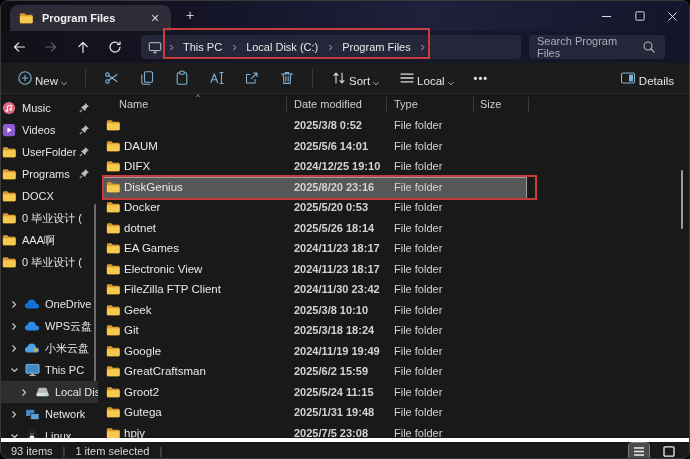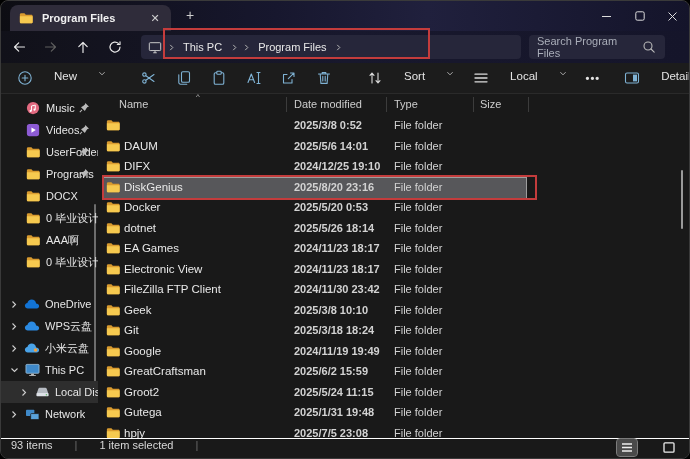--- a/index.html
+++ b/index.html
@@ -31,32 +31,32 @@
     border-radius:4px; display:flex; align-items:center; padding:0 6px; gap:2px; }
   .crumb { color:#e8e8e8; font-size:11px; padding:2px 6px; white-space:nowrap; }
   .crumb-chev { width:12px; display:flex; justify-content:center; }
   .searchfield { position:absolute; left:528px; top:4px; width:136px; height:24px; background:#26263a;
     border-radius:4px; display:flex; align-items:center; padding:0 8px; }
   .searchfield .ph { flex:1; color:#a9adb8; font-size:11px; }
 
   
   .toolbar { height:31px; background:#1c1c1c; border-bottom:1px solid #2a2a2a;
     display:flex; align-items:center; padding:0 8px; gap:4px; }
-  .tbtn { display:flex; align-items:flex-start; gap:21px; padding:4px 7px; border-radius:4px; color:#e4e4e4; }
+  .tbtn { display:flex; align-items:flex-end; gap:2px; padding:4px 7px; border-radius:4px; color:#e4e4e4; }
   .tbtn .lbl { font-size:11.5px; }
   .tico { width:17px; height:17px; display:flex; align-items:center; justify-content:center; }
   .tsep { width:1px; height:18px; background:#3a3a3a; margin:0 6px; }
   .tb-spacer { flex:1; }
   .more { letter-spacing:1px; color:#e4e4e4; padding:0 8px; font-weight:bold; }
 
   
   .bodyrow { display:flex; height:344px; }
   .sidebar { position:relative; width:97px; flex:none; padding-top:3px; overflow:hidden; }
   .side-item { position:relative; height:22px; display:flex; align-items:center; gap:5px;
-    padding-left:24px; white-space:nowrap; }
+    white-space:nowrap; }
   .side-item.tree { padding-left:8px; }
   .side-item.indent1 { padding-left:18px; }
   .side-item.selected { background:#2e2e2e; }
   .side-chev { width:10px; display:flex; justify-content:center; flex:none; }
   .side-ico { width:16px; height:14px; display:flex; align-items:center; justify-content:center; flex:none; }
   .side-label { font-size:11px; color:#e6e6e6; overflow:hidden; }
   .side-pin { position:absolute; right:8px; top:5px; width:11px; height:11px; }
   .side-gap { height:20px; position:relative; }
   .side-scroll { position:absolute; right:2px; top:110px; width:2px; height:185px; background:#6d6d6d; border-radius:2px; }
 
@@ -69,22 +69,22 @@
   .rows { position:relative; }
   .frow { position:relative; height:20.5px; width:422px; margin-left:6px; }
   .frow.selected { background:#57575a; outline:1px solid #9d9d9d; }
   .f-ico { position:absolute; left:2px; top:3px; width:14px; height:13px; }
   .f-name { position:absolute; left:20px; top:3px; font-size:11.5px; color:#e8e8e8; white-space:nowrap; }
   .f-date { position:absolute; left:190px; top:3px; font-size:11px; color:#d2d2d2; white-space:nowrap;font-weight:bold; }
   .f-type { position:absolute; left:290px; top:3px; font-size:11px; color:#d2d2d2; white-space:nowrap; }
   .list-scroll { position:absolute; right:6px; top:76px; width:2px; height:59px; background:#9a9a9a; border-radius:2px; }
 
   
-  .statusbar { height:22px; border-top:1px solid #ffffff; background:#191919;
-    display:flex; align-items:flex-start; padding:0 10px; gap:22px; font-size:11px; color:#d8d8d8; }
+  .statusbar { height:22px; border-top:4px solid #ffffff; background:#191919;
+    display:flex; align-items:center; padding:0 10px; gap:10px; font-size:11px; color:#d8d8d8; }
   .st-sep { color:#6a6a6a; }
   .st-spacer { flex:1; }
   .viewbtn { width:20px; height:17px; border-radius:3px; display:flex; align-items:center; justify-content:center; }
   .viewbtn.active { background:#4a4a4a; outline:1px solid #7c7c7c; }
 
   
   .annot { position:absolute; border:2px solid #c43c3c; z-index:50; pointer-events:none; }
   .annot-address { left:162px; top:27px; width:267px; height:31px; }
   .annot-row { left:101px; top:174px; width:435px; height:25px; }
 
@@ -161,20 +161,21 @@
             <svg width="7" height="9" viewBox="0 0 8 8" fill="none" stroke="#bcbcbc" stroke-width="1.1">
               <path d="M2.5 1l3 3-3 3"></path>
             </svg>
           </span>
           <span class="crumb">This PC</span>
           <span class="crumb-chev">
             <svg width="7" height="9" viewBox="0 0 8 8" fill="none" stroke="#bcbcbc" stroke-width="1.1">
               <path d="M2.5 1l3 3-3 3"></path>
             </svg>
           </span>
+          <span class="crumb">Local Disk (C:)</span>
           <span class="crumb-chev">
             <svg width="7" height="9" viewBox="0 0 8 8" fill="none" stroke="#bcbcbc" stroke-width="1.1">
               <path d="M2.5 1l3 3-3 3"></path>
             </svg>
           </span>
           <span class="crumb">Program Files</span>
           <span class="crumb-chev">
             <svg width="7" height="9" viewBox="0 0 8 8" fill="none" stroke="#bcbcbc" stroke-width="1.1">
               <path d="M2.5 1l3 3-3 3"></path>
             </svg>
@@ -491,20 +492,38 @@
               <path d="M2.5 1l3 3-3 3"></path>
             </svg>
           </span>
           <span class="side-ico">
             <svg width="15" height="13" viewBox="0 0 16 14">
               <rect x="1" y="2" width="9" height="6.5" rx="0.8" fill="#3f89c9"></rect>
               <rect x="6" y="6" width="9" height="6.5" rx="0.8" fill="#5aa2db" stroke="#191919" stroke-width="0.8"></rect>
             </svg>
           </span>
           <span class="side-label">Network</span>
+        </div>
+        <div class="side-item tree">
+          <span class="side-chev">
+            <svg width="9" height="8" viewBox="0 0 8 8" fill="none" stroke="#cfcfcf" stroke-width="1.1">
+              <path d="M1 2.5l3 3 3-3"></path>
+            </svg>
+          </span>
+          <span class="side-ico">
+            <svg width="12" height="14" viewBox="0 0 14 16">
+              <ellipse cx="7" cy="8.6" rx="5" ry="6.8" fill="#17171a" stroke="#4a4a4a" stroke-width="0.6"></ellipse>
+              <ellipse cx="7" cy="11" rx="3" ry="3.8" fill="#ece8df"></ellipse>
+              <circle cx="5.6" cy="5.4" r="0.7" fill="#fff"></circle>
+              <circle cx="8.4" cy="5.4" r="0.7" fill="#fff"></circle>
+              <path d="M5.7 6.8h2.6L7 8.3z" fill="#f0a13a"></path>
+              <path d="M3.4 15h2.4M8.2 15h2.4" stroke="#f0a13a" stroke-width="1.5"></path>
+            </svg>
+          </span>
+          <span class="side-label">Linux</span>
         </div>
       </div>
     <div class="main">
       <div class="listheader">
         <span class="sort-caret">^</span>
         <span class="lh" style="left:21px">Name</span>
         <span class="lh" style="left:196px">Date modified</span>
         <span class="lh" style="left:296px">Type</span>
         <span class="lh" style="left:382px">Size</span>
         <span class="lh-sep" style="left:188px"></span>

